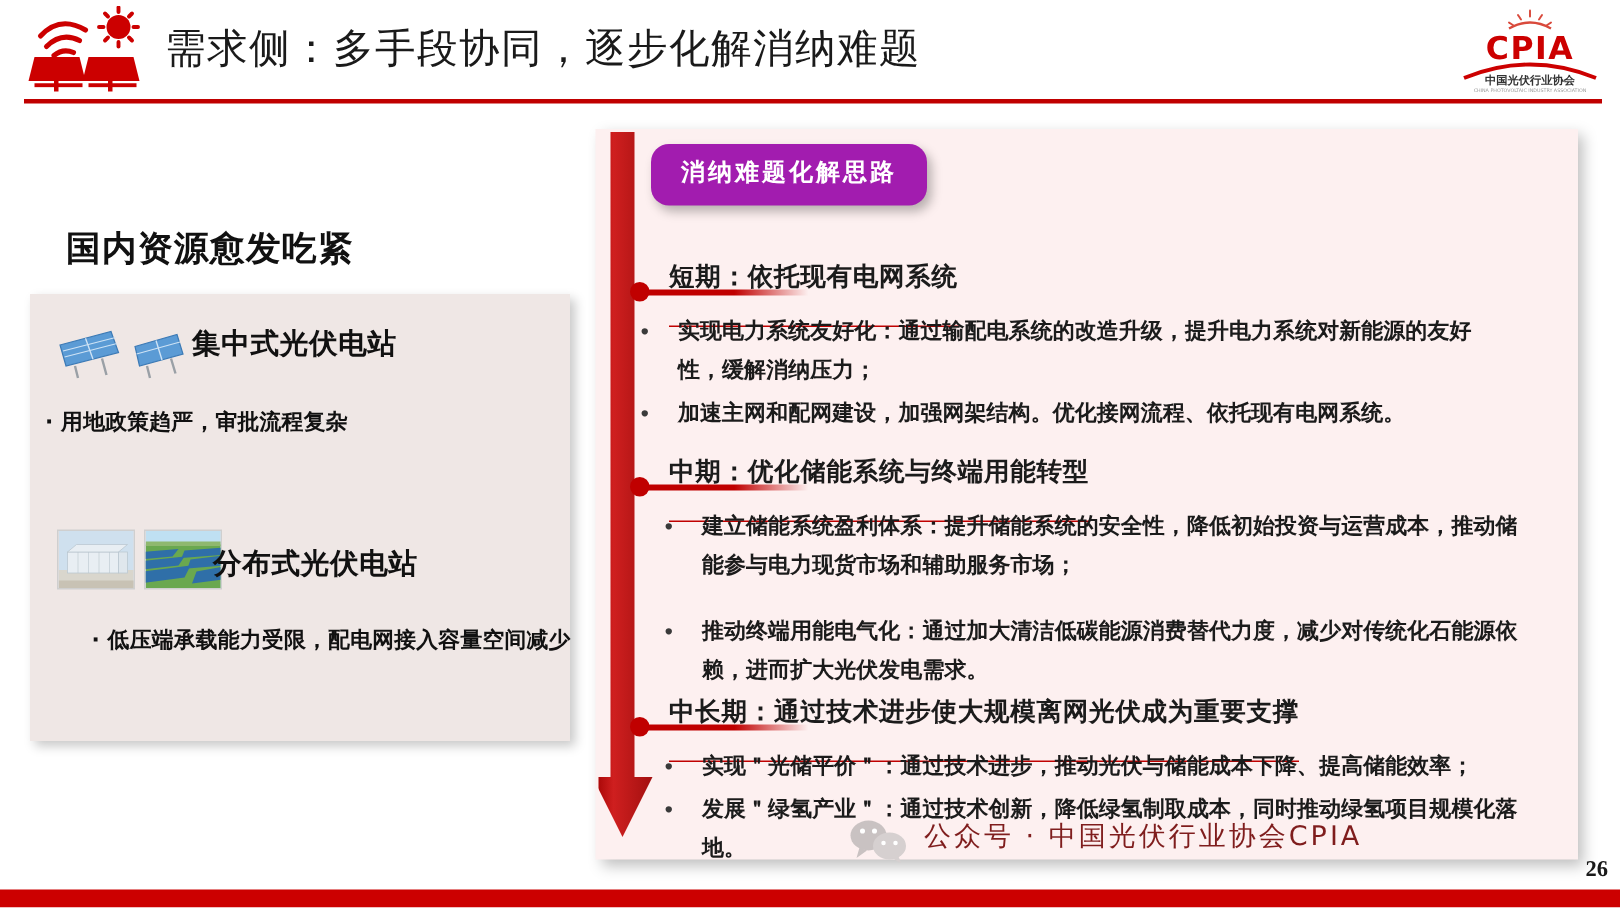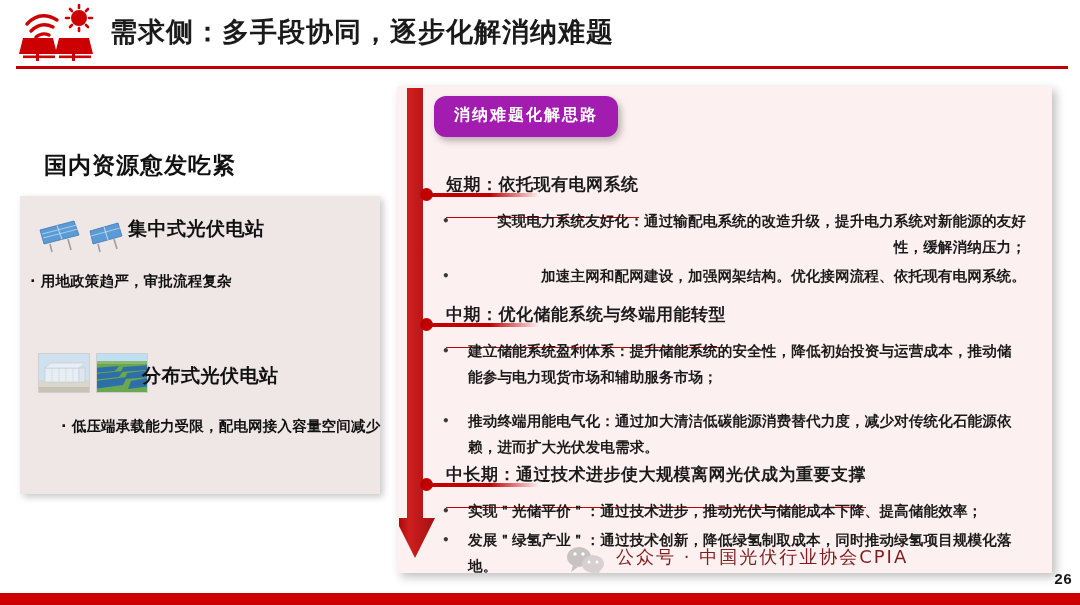--- a/index.html
+++ b/index.html
@@ -9,21 +9,21 @@
     font-family:"Liberation Sans","DejaVu Sans",sans-serif;
     position:relative;overflow:hidden;
   }
   .slide{position:absolute;inset:0;}
 
   
   .header{position:absolute;left:0;top:0;width:1080px;height:72px;}
   .hdr-icon{position:absolute;left:17px;top:4px;width:84px;height:58px;}
   .hdr-title{
     position:absolute;left:110px;top:14px;
-    font-size:27px;font-weight:bold;color:#1a1a1a;
+    font-size:27px;font-weight:normal;color:#1a1a1a;
     letter-spacing:1px;white-space:nowrap;
     font-family:"DejaVu Sans","Liberation Sans",sans-serif;
   }
   .hdr-rule{
     position:absolute;left:16px;top:66px;width:1052px;height:3px;
     background:#c00000;
   }
   .cpia-logo{position:absolute;right:12px;top:6px;width:96px;height:56px;}
 
   
@@ -114,21 +114,21 @@
     display:flex;align-items:flex-start;gap:10px;
     color:#7f1d1d;font-size:18px;letter-spacing:2px;
     font-family:"DejaVu Sans","Liberation Sans",sans-serif;
     pointer-events:none;
   }
 
   
   .page-no{
     position:absolute;right:8px;top:572px;
     font-size:15px;font-weight:bold;color:#1a1a1a;
-    font-family:Liberation Mono, monospace;
+    font-family:Liberation Serif, serif;
     text-align:center;
   }
   .bottom-bar{
     position:absolute;left:0;top:593px;width:1080px;height:12px;
     background:#cc0000;
   }
 </style>
 </head>
 <body>
 
@@ -160,20 +160,36 @@
           <rect x="6" y="51.5" width="32" height="2.6"></rect>
           <rect x="42" y="51.5" width="32" height="2.6"></rect>
           <rect x="19" y="50" width="3" height="7"></rect>
           <rect x="55" y="50" width="3" height="7"></rect>
         </g>
       </svg>
     </div>
 
     <div class="hdr-title">需求侧：多手段协同，逐步化解消纳难题</div>
 
+    <div class="cpia-logo">
+      <svg viewBox="0 0 96 56" width="96" height="56">
+        <g stroke="#d94a3c" stroke-width="1.3" stroke-linecap="round">
+          <line x1="48" y1="1" x2="48" y2="5"></line>
+          <line x1="40" y1="4" x2="42" y2="7"></line>
+          <line x1="56" y1="4" x2="54" y2="7"></line>
+          <line x1="34" y1="9" x2="37" y2="11"></line>
+          <line x1="62" y1="9" x2="59" y2="11"></line>
+        </g>
+        <path d="M34 13 Q48 5 62 13" fill="none" stroke="#d94a3c" stroke-width="1.6"></path>
+        <text x="48" y="33" font-family="DejaVu Sans, sans-serif" font-size="21" font-weight="bold" fill="#cc0000" text-anchor="middle" letter-spacing="1">CPIA</text>
+        <path d="M4 46 Q48 28 92 46" fill="none" stroke="#cc0000" stroke-width="2.6"></path>
+        <text x="48" y="50" font-family="DejaVu Sans, sans-serif" font-size="7.5" font-weight="bold" fill="#333" text-anchor="middle">中国光伏行业协会</text>
+        <text x="48" y="55" font-family="DejaVu Sans, sans-serif" font-size="3.2" fill="#999" text-anchor="middle">CHINA PHOTOVOLTAIC INDUSTRY ASSOCIATION</text>
+      </svg>
+    </div>
 
     <div class="hdr-rule"></div>
   </div>
 
   <div class="left-title">国内资源愈发吃紧</div>
 
   <div class="left-box">
 
     <div class="lb-group lb-g1">
       <div class="lb-icons">
@@ -254,21 +270,21 @@
       <path d="M8 0 L24 0 L24 430 L36 430 L16 470 L-4 430 L8 430 Z" fill="url(#tlg)"></path>
     </svg>
   </div>
 
   <div class="rb-badge">消纳难题化解思路</div>
 
   <div class="section" style="top:170px;">
     <div class="sec-dot" style="left:420px;top:18px;"></div>
     <div class="sec-line" style="left:429px;top:22.5px;width:110px;"></div>
     <div class="sec-head" style="left:446px;top:3px;">短期：依托现有电网系统</div>
-    <div class="bullets" style="left:436px;top:38px;width:590px;text-align:right;">
+    <div class="bullets" style="left:420px;top:38px;width:590px;">
       <div class="bl">实现电力系统友好化：通过输配电系统的改造升级，提升电力系统对新能源的友好性，缓解消纳压力；</div>
       <div class="bl" style="margin-top:3px;">加速主网和配网建设，加强网架结构。优化接网流程、依托现有电网系统。</div>
     </div>
   </div>
 
   <div class="section" style="top:300px;">
     <div class="sec-dot" style="left:420px;top:18px;"></div>
     <div class="sec-line" style="left:429px;top:22.5px;width:110px;"></div>
     <div class="sec-head" style="left:446px;top:3px;">中期：优化储能系统与终端用能转型</div>
     <div class="bullets" style="left:436px;top:38px;width:590px;">

